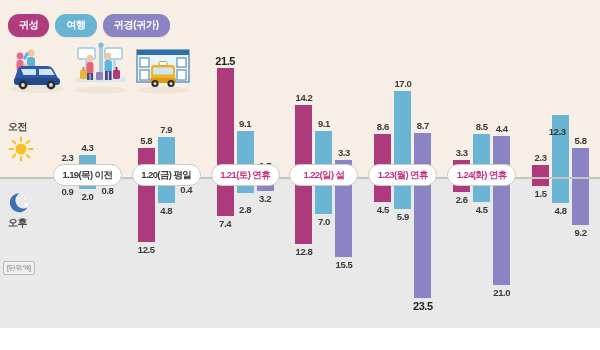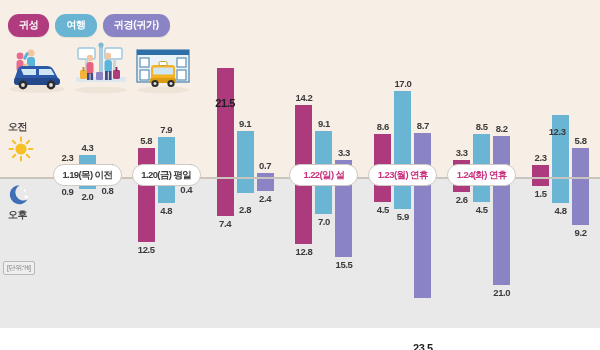--- a/index.html
+++ b/index.html
@@ -30,21 +30,21 @@
   
   .illus{position:absolute;top:42px;height:52px;}
   .il-1{left:6px;width:62px;}
   .il-2{left:72px;width:58px;}
   .il-3{left:134px;width:58px;}
 
   
   .tlabel{position:absolute;left:8px;width:40px;}
   .tlabel .txt{font-size:10px;font-weight:bold;color:#4a4a4a;letter-spacing:-0.5px;}
   .am{top:120px;}
-  .pm{top:180px;}
+  .pm{top:188px;}
   .am .ico,.pm .ico{margin-top:2px;height:26px;}
 
   .unit{
     position:absolute;left:3px;top:261px;
     font-size:7px;color:#7b7b7b;letter-spacing:-0.4px;
     border:1px solid #b9b9b9;background:#efefef;padding:1px 3px;border-radius:2px;
   }
 
   
   #plot{position:absolute;left:48px;top:0;width:552px;height:350px;}
@@ -53,21 +53,21 @@
   .bar.up{bottom:173px;}
   .bar.dn{top:179px;}
   .c-a{background:#AC3A7C;}
   .c-b{background:#6AB4D4;}
   .c-c{background:#8A84C4;}
 
   .vlabel{
     position:absolute;font-size:9.5px;font-weight:bold;color:#3b3b3b;
     text-align:center;width:34px;letter-spacing:-0.4px;white-space:nowrap;
   }
-  .vlabel.big{font-size:11px;color:#1f1f1f;margin-top:42px;}
+  .vlabel.big{font-size:11px;color:#1f1f1f;}
 
   .pill{
     position:absolute;top:164px;height:22px;
     background:#ffffff;border:1.6px solid #CFCAC4;border-radius:12px;
     display:flex;align-items:center;justify-content:center;
     font-size:9.5px;font-weight:bold;letter-spacing:-0.6px;white-space:nowrap;
     color:#3b3b3b;box-sizing:border-box;
   }
   .pill.hl{color:#C8327E;}
 </style>
@@ -229,21 +229,22 @@
         <div class="vlabel big" style="left: 2.42857px; top: 55.425px;">21.5</div>
         <div class="bar dn c-a" style="left: 10.9286px; height: 37.37px;"></div>
         <div class="vlabel" style="left: 2.42857px; top: 218.37px;">7.4</div>
         <div class="bar up c-b" style="left: 30.9286px; height: 45.955px;"></div>
         <div class="vlabel" style="left: 22.4286px; top: 118.045px;">9.1</div>
         <div class="bar dn c-b" style="left: 30.9286px; height: 14.14px;"></div>
         <div class="vlabel" style="left: 22.4286px; top: 195.14px; margin-top: 9px;">2.8</div>
         <div class="bar up c-c" style="left: 50.9286px; height: 3.535px;"></div>
         <div class="vlabel" style="left: 42.4286px; top: 160.465px;">0.7</div>
         <div class="bar dn c-c" style="left: 50.9286px; height: 12.12px;"></div>
-        <div class="vlabel" style="left: 42.4286px; top: 193.12px;">2.4</div>
+        <div class="vlabel" style="left: 42.4286px; top: 193.12px;">3.2</div>
+        <div class="pill hl" style="left: 4.92857px; width: 69px;">1.21(토) 연휴</div>
       </div>
       <div class="group" style="left: 236.571px; width: 78.8571px;">
         <div class="bar up c-a" style="left: 10.9286px; height: 71.71px;"></div>
         <div class="vlabel" style="left: 2.42857px; top: 92.29px;">14.2</div>
         <div class="bar dn c-a" style="left: 10.9286px; height: 64.64px;"></div>
         <div class="vlabel" style="left: 2.42857px; top: 245.64px;">12.8</div>
         <div class="bar up c-b" style="left: 30.9286px; height: 45.955px;"></div>
         <div class="vlabel" style="left: 22.4286px; top: 118.045px;">9.1</div>
         <div class="bar dn c-b" style="left: 30.9286px; height: 35.35px;"></div>
         <div class="vlabel" style="left: 22.4286px; top: 216.35px;">7.0</div>
@@ -271,21 +272,21 @@
       <div class="group" style="left: 394.286px; width: 78.8571px;">
         <div class="bar up c-a" style="left: 10.9286px; height: 16.665px;"></div>
         <div class="vlabel" style="left: 2.42857px; top: 147.335px;">3.3</div>
         <div class="bar dn c-a" style="left: 10.9286px; height: 13.13px;"></div>
         <div class="vlabel" style="left: 2.42857px; top: 194.13px;">2.6</div>
         <div class="bar up c-b" style="left: 30.9286px; height: 42.925px;"></div>
         <div class="vlabel" style="left: 22.4286px; top: 121.075px;">8.5</div>
         <div class="bar dn c-b" style="left: 30.9286px; height: 22.725px;"></div>
         <div class="vlabel" style="left: 22.4286px; top: 203.725px;">4.5</div>
         <div class="bar up c-c" style="left: 50.9286px; height: 41.41px;"></div>
-        <div class="vlabel" style="left: 42.4286px; top: 122.59px;">8.2</div>
+        <div class="vlabel" style="left: 42.4286px; top: 122.59px;">4.4</div>
         <div class="bar dn c-c" style="left: 50.9286px; height: 106.05px;"></div>
         <div class="vlabel" style="left: 42.4286px; top: 287.05px;">21.0</div>
         <div class="pill hl" style="left: 4.92857px; width: 69px;">1.24(화) 연휴</div>
       </div>
       <div class="group" style="left: 473.143px; width: 78.8571px;">
         <div class="bar up c-a" style="left: 10.9286px; height: 11.615px;"></div>
         <div class="vlabel" style="left: 2.42857px; top: 152.385px;">2.3</div>
         <div class="bar dn c-a" style="left: 10.9286px; height: 6.565px;"></div>
         <div class="vlabel" style="left: 2.42857px; top: 187.565px;">1.5</div>
         <div class="bar up c-b" style="left: 30.9286px; height: 62.115px;"></div>

